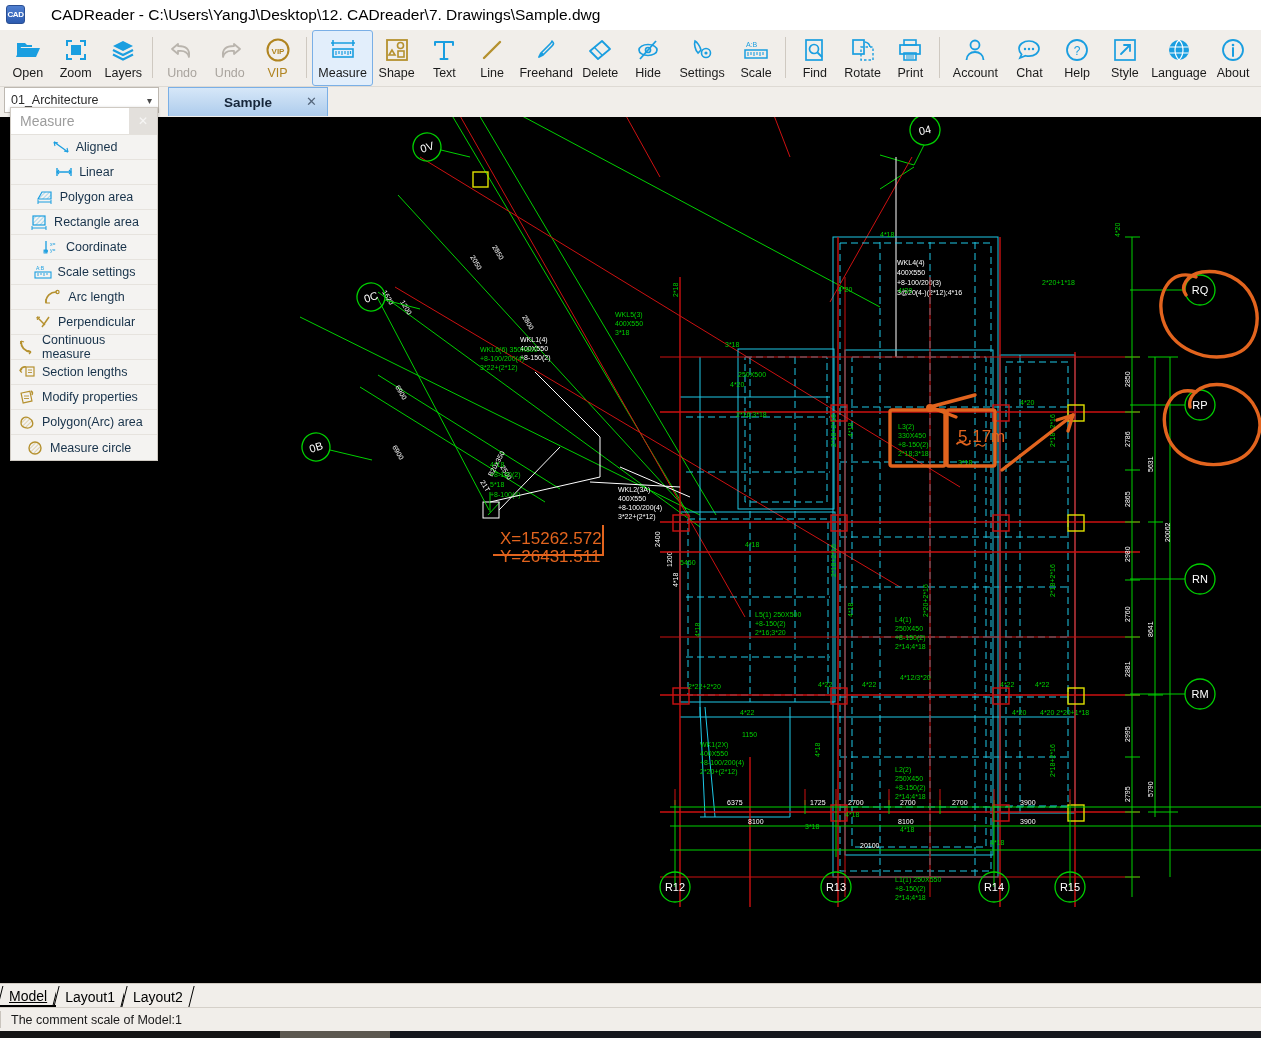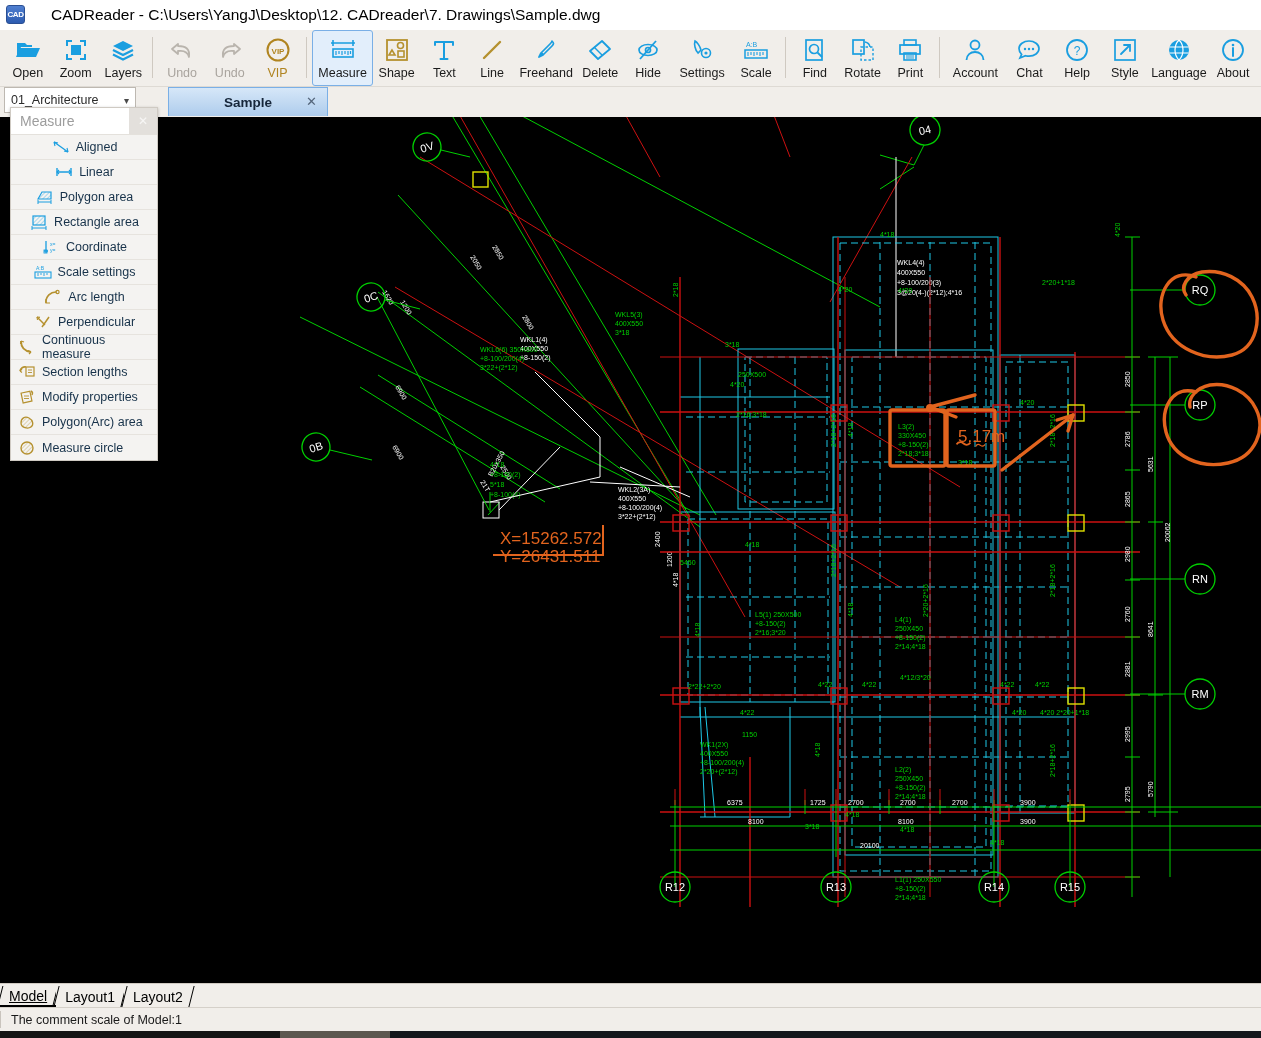--- a/index.html
+++ b/index.html
@@ -74,21 +74,21 @@
   }
 
   
   #tabstrip {
     position: relative;
     height: 30px; width: 100%;
     background: #f1eeea;
   }
   #layer-select {
     position: absolute; left: 4px; top: 0;
-    width: 132px; height: 26px;
+    width: 155px; height: 26px;
     background: #ffffff;
     border: 1px solid #bdb8b1;
     display: flex; align-items: center;
     padding: 0 6px;
     font-size: 12.5px; color: #2b2b2b;
   }
   #layer-select .caret { margin-left: auto; color: #4a4a4a; font-size: 10px; }
   #doc-tab {
     position: absolute; left: 159px; top: 0;
     width: 160px; height: 29px;
@@ -125,21 +125,21 @@
     display: flex; align-items: center; justify-content: center;
     font-size: 12px;
   }
   .m-item {
     height: 25px;
     display: flex; align-items: center;
     padding-left: 6px;
     border-bottom: 1px solid #e6e3de;
     font-size: 12.5px; color: #17324a;
   }
-  .m-item:last-child { border-bottom: none; }
+  .m-item:last-child { border-bottom: none; margin-left: 8px; }
   .m-item .m-ico {
     width: 20px; height: 18px;
     margin-right: 5px;
     display: flex; align-items: center; justify-content: center;
     flex: 0 0 20px;
   }
   .m-item.center { justify-content: center; padding-left: 0; }
 
   
   #canvas-wrap {

